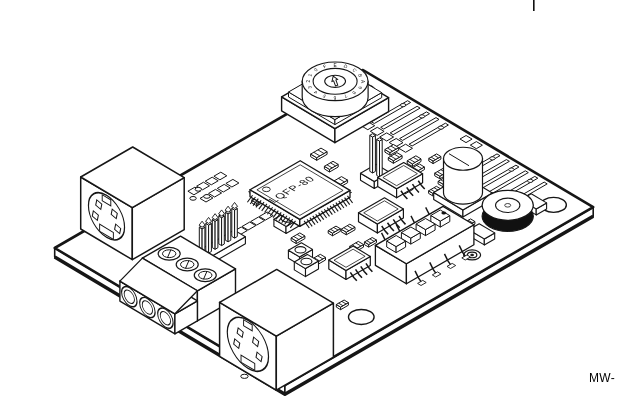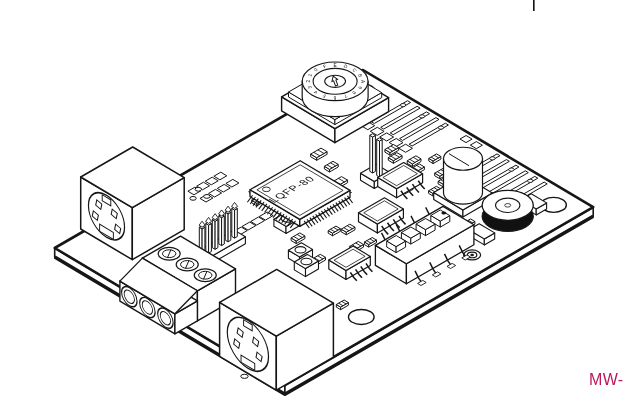--- a/index.html
+++ b/index.html
@@ -1,20 +1,20 @@
 <!DOCTYPE html>
 <html><head>
 <meta charset="utf-8">
 <style>
   html,body{margin:0;padding:0;background:#fff;}
   .canvas{width:627px;height:420px;position:relative;background:#ffffff;overflow:hidden;
           font-family:"Liberation Sans",sans-serif;}
   svg{position:absolute;left:0;top:0;}
   svg text{font-family:"Liberation Sans","DejaVu Sans",sans-serif;}
-  .caption{position:absolute;color:#be185d;font-size:16px;letter-spacing:0.3px;white-space:nowrap;}
+  .caption{position:absolute;color:#000000;font-size:12px;letter-spacing:0.3px;white-space:nowrap;}
 </style>
 </head>
 <body>
 
 <div class="canvas">
   <svg id="scene" width="627" height="420" viewBox="0 0 627 420">
       <g>
         <polygon points="54.7,248.0 284.9,385.2 284.9,394.2 54.7,257.0" fill="#fff" stroke="#161616" stroke-width="1.6" stroke-linejoin="round"></polygon>
         <polygon points="284.9,385.2 593.2,207.2 593.2,216.2 284.9,394.2" fill="#fff" stroke="#161616" stroke-width="1.6" stroke-linejoin="round"></polygon>
         <path d="M54.70400000000001,257 L284.916,394.216 L593.212,216.216" fill="none" stroke="#161616" stroke-width="3.6" stroke-linejoin="round"></path>

